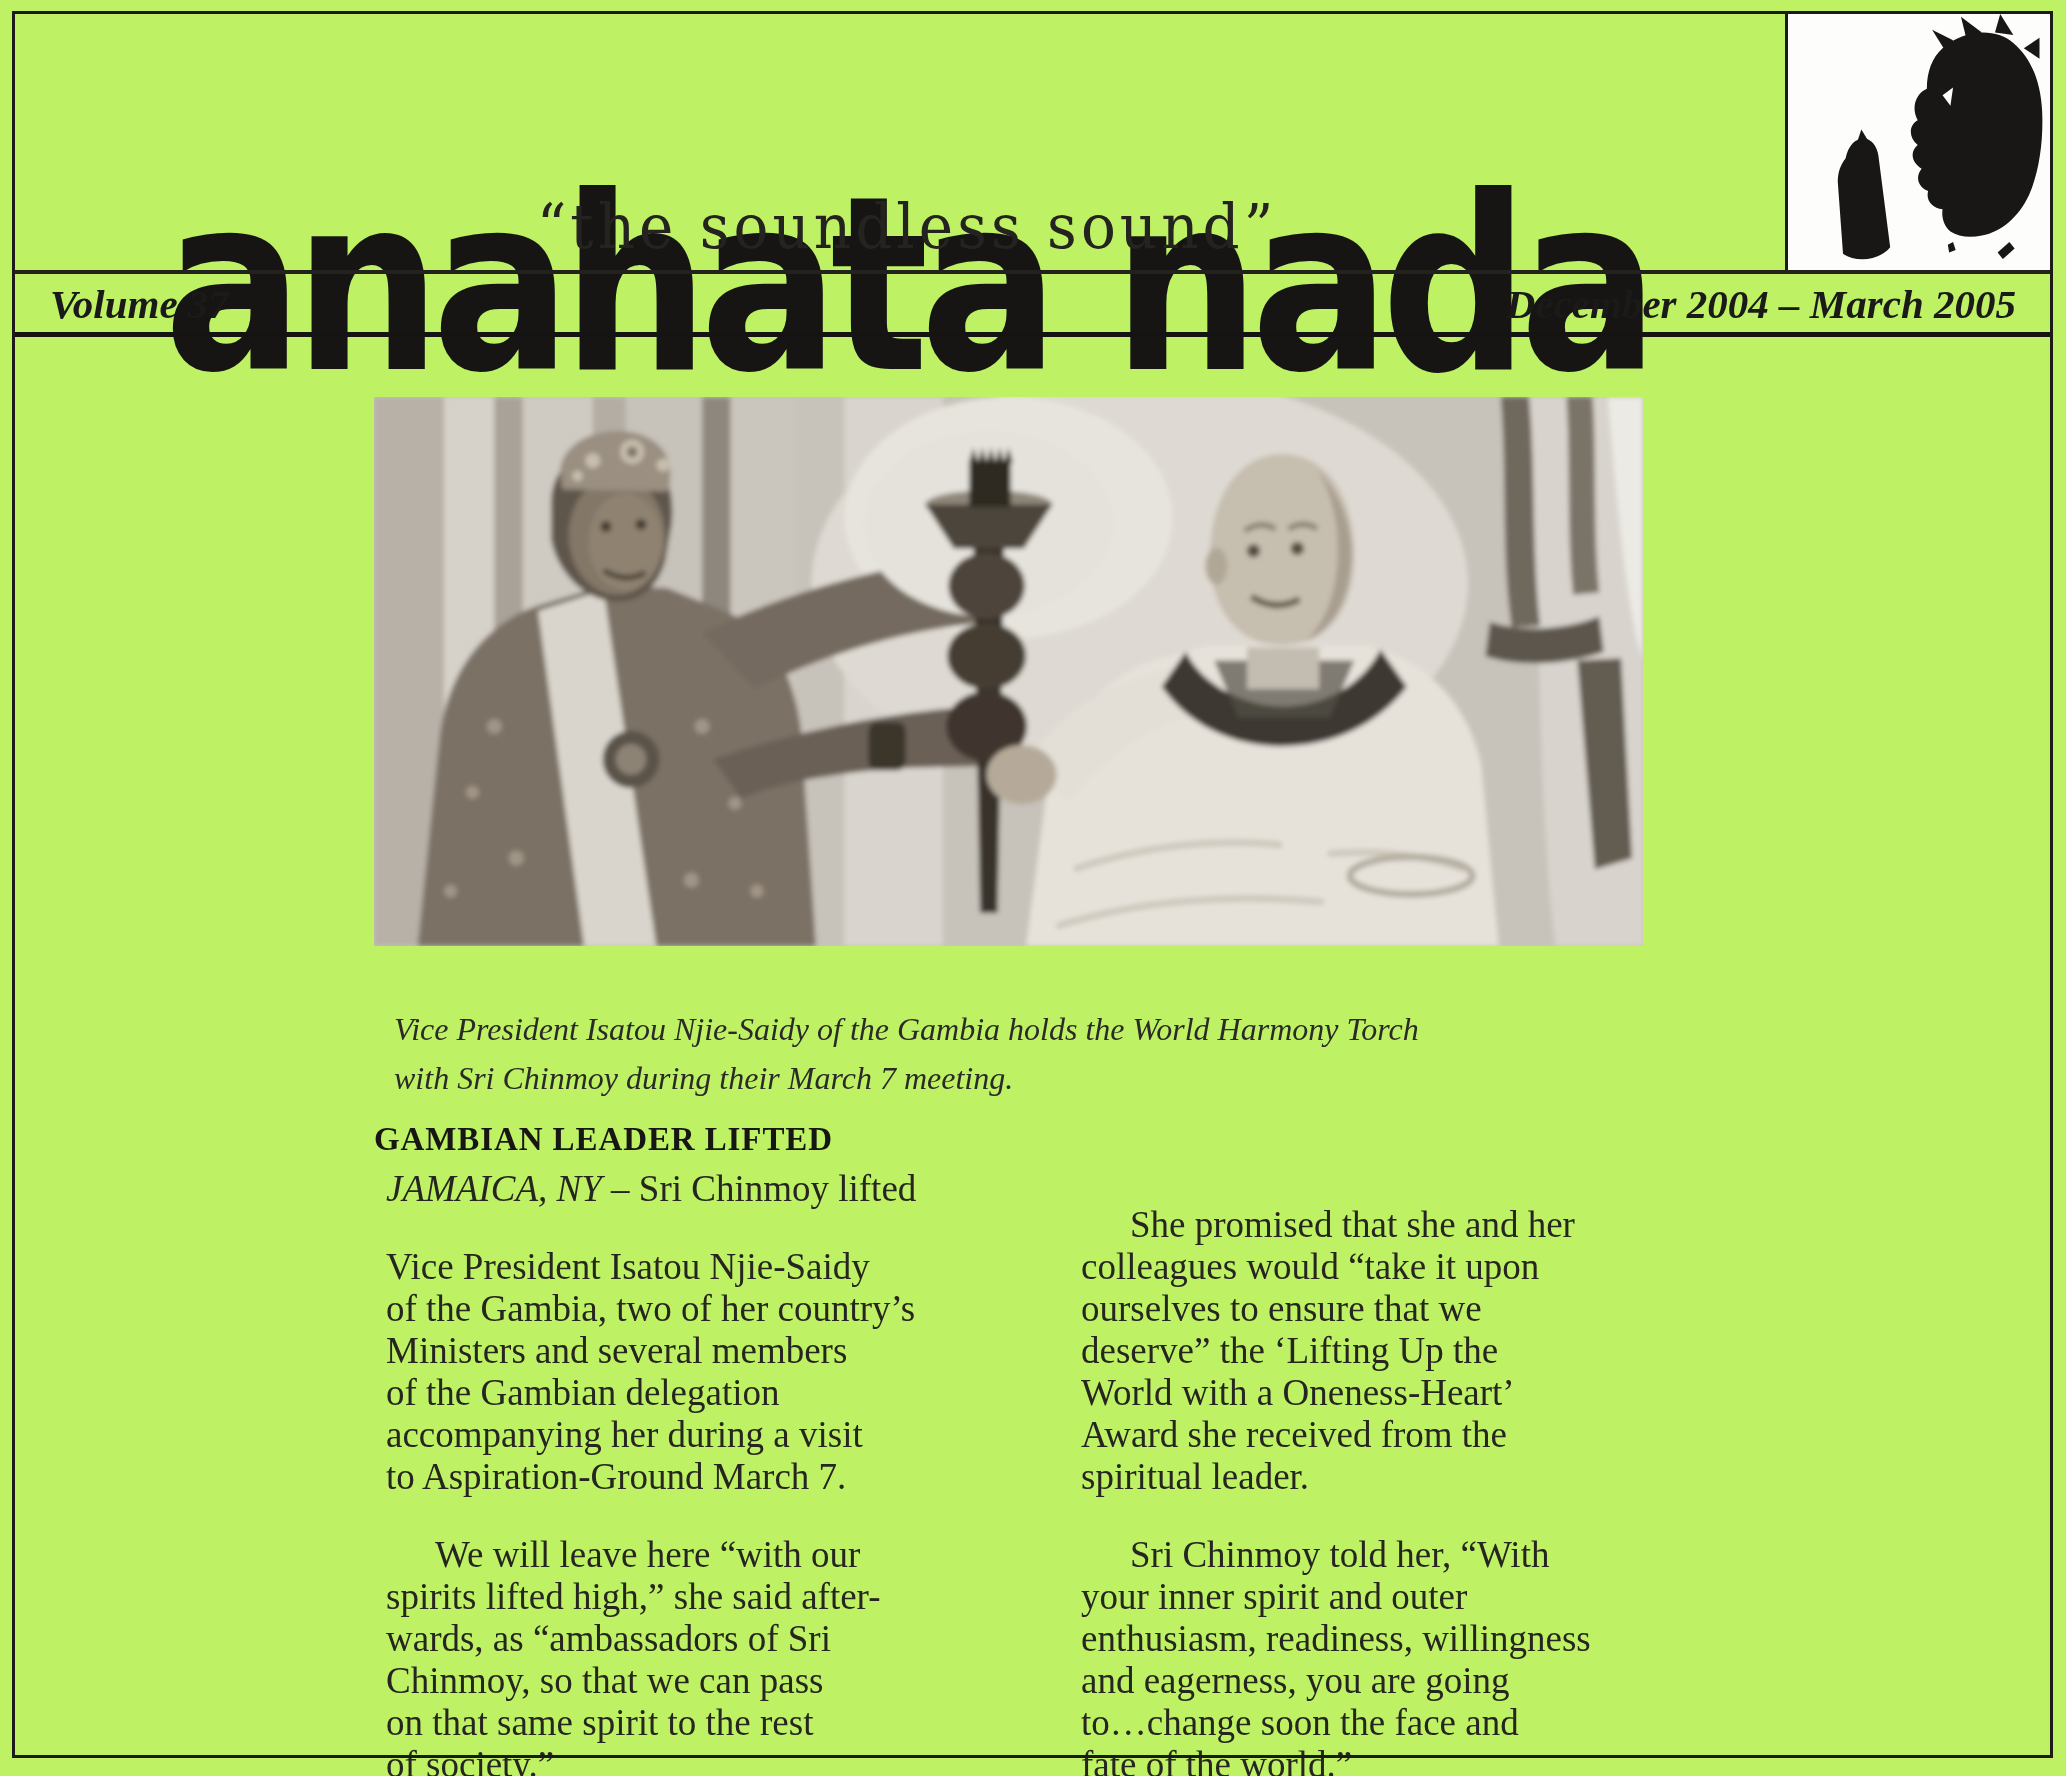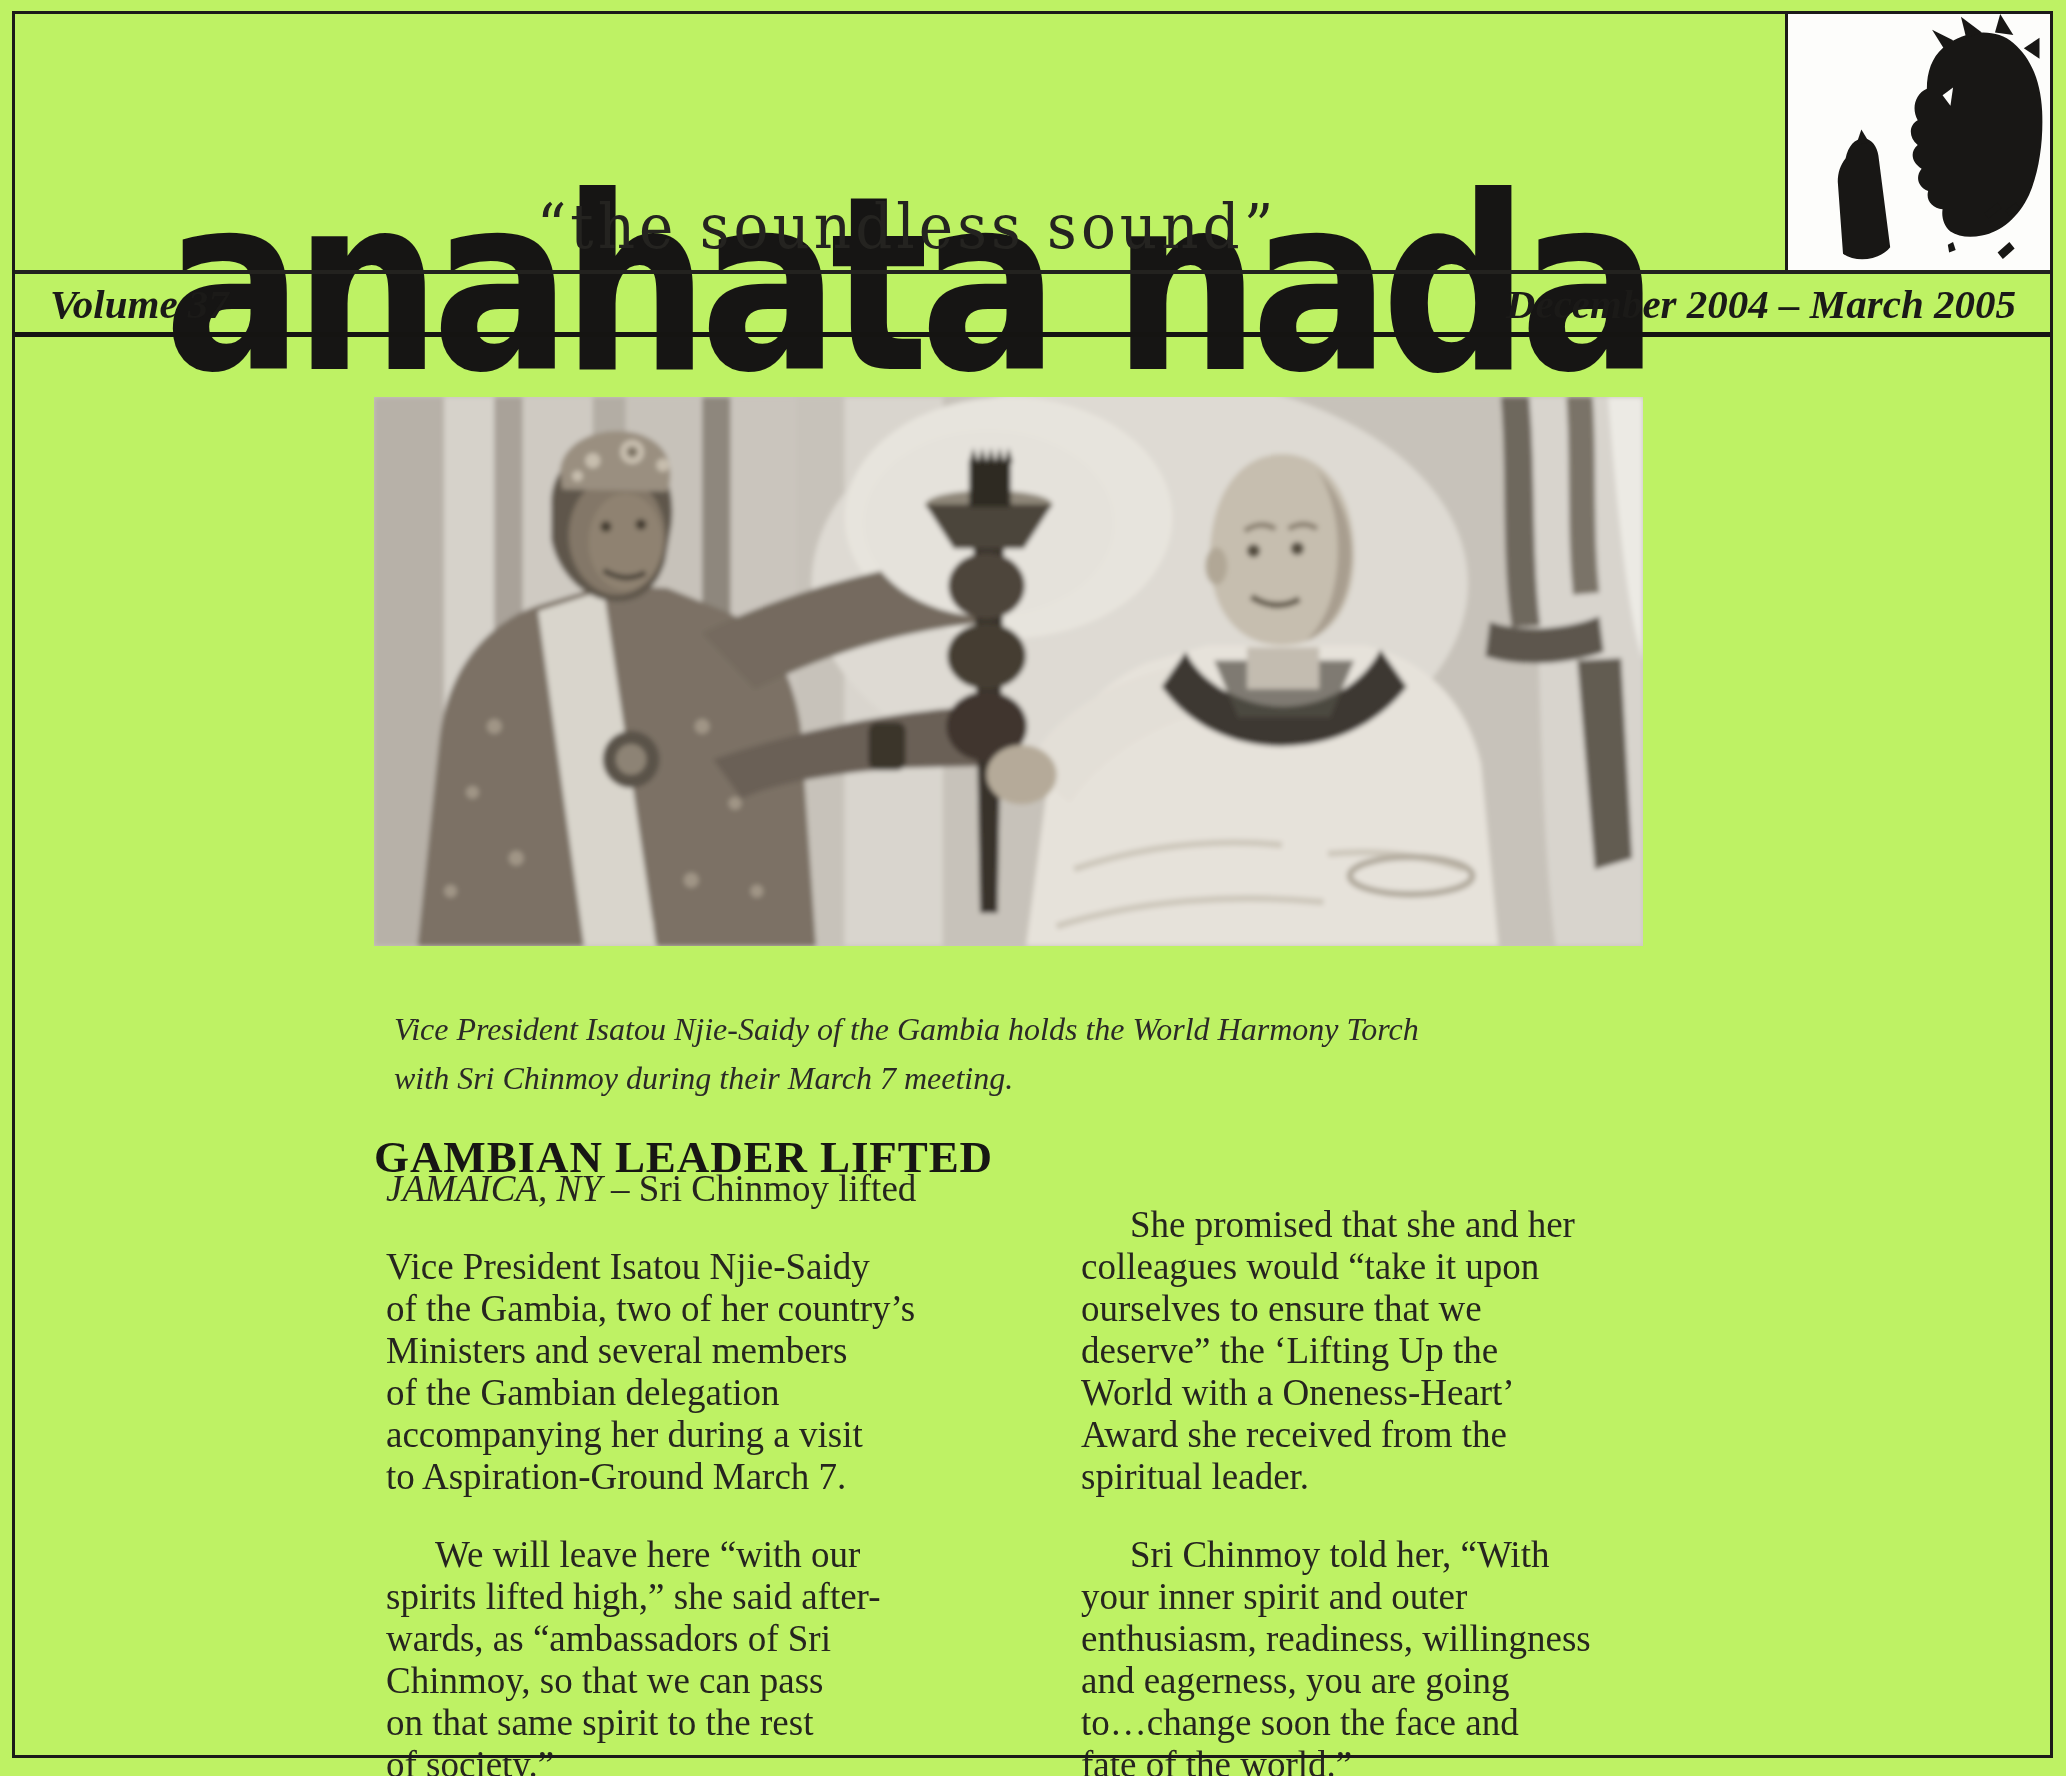--- a/index.html
+++ b/index.html
@@ -20,21 +20,21 @@
   .issueband{position:absolute;left:50px;right:50px;top:276px;height:55px;
          display:flex;justify-content:space-between;align-items:center;
          font-family:"Liberation Serif",serif;font-weight:bold;font-style:italic;font-size:41px;color:#1b1a18;}
   
   .photo-wrap{position:absolute;left:374px;top:397px;width:1269px;height:549px;background:#c9c4bc;}
   .photo-wrap svg{position:absolute;inset:0;width:100%;height:100%;}
   .caption{position:absolute;left:394px;top:969px;width:1212px;
          font-style:italic;font-size:32px;line-height:49px;color:#2b2a27;white-space:pre-line;}
   
   .headline{position:absolute;left:374px;top:1094px;
-         font-weight:bold;font-size:45px;letter-spacing:0.9px;color:#171614;white-space:nowrap;}
+         font-weight:bold;font-size:33px;letter-spacing:0.9px;color:#171614;white-space:nowrap;}
   .col{position:absolute;top:1168px;font-size:37px;line-height:42px;color:#26251f;}
   .col-left{left:386px;width:685px;}
   .col-right{left:1081px;width:685px;}
   .para{margin:0;}
   .lines{white-space:pre-line;margin-top:36px;}
   .indent{text-indent:49px;}
   .dateline{font-style:italic;}
 </style>
 </head>
 <body>

